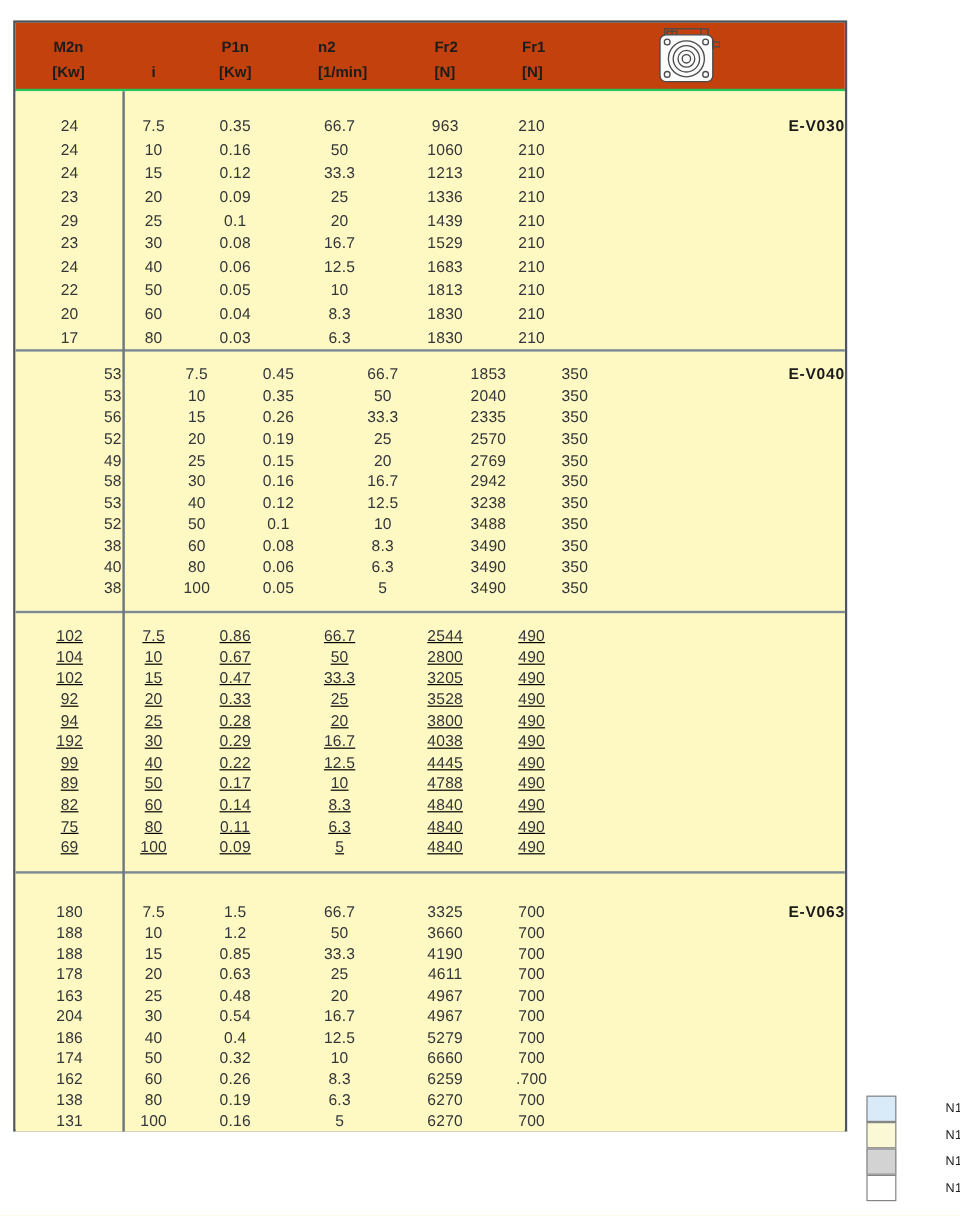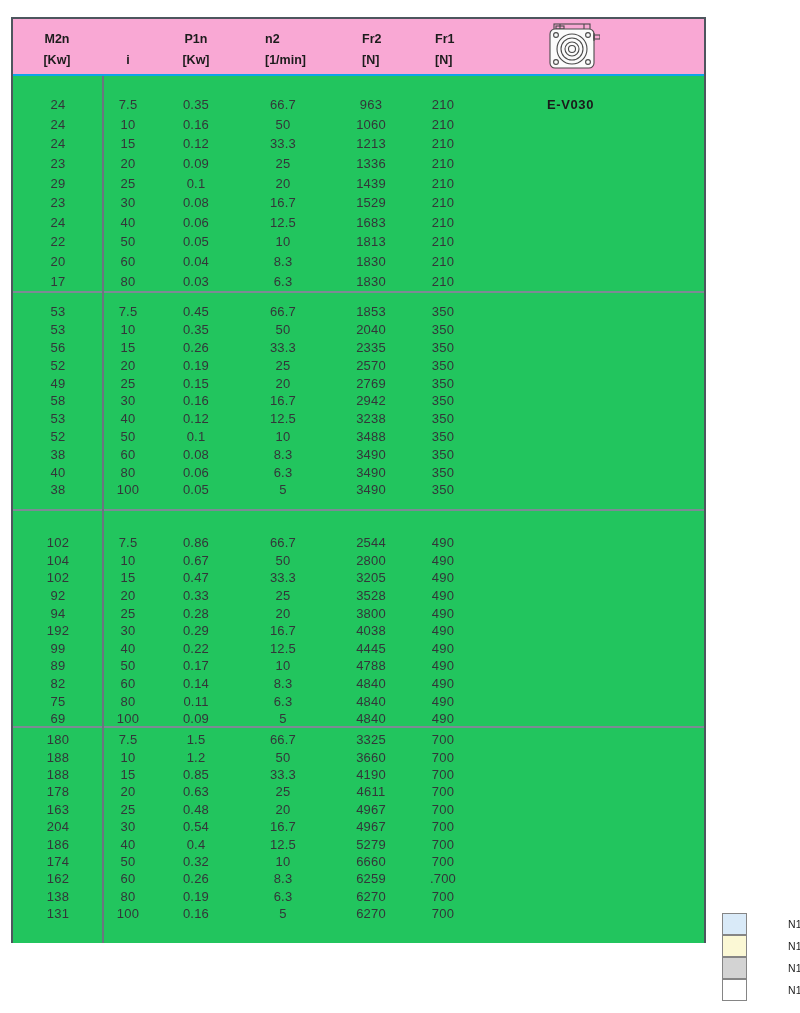--- a/index.html
+++ b/index.html
@@ -6,53 +6,53 @@
   body{
     width:800px;height:1013px;position:relative;background:#ffffff;
     font-family:"Liberation Sans","DejaVu Sans",sans-serif;
     -webkit-font-smoothing:antialiased;
   }
   .spec-table{
     position:absolute;left:11px;top:17px;width:695px;height:926px;
     border:2px solid #4d565e;box-sizing:border-box;background:#ffffff;
   }
   .thead{
-    position:relative;height:55px;background:#f9a8d4;
-    border-bottom:2px solid #0ea5e9;box-sizing:content-box;
+    position:relative;height:55px;background:#c2410c;
+    border-bottom:2px solid #22c55e;box-sizing:content-box;
   }
   .hcell{
     position:absolute;top:10px;font-size:12.5px;font-weight:bold;color:#1c1c1c;
     line-height:21px;white-space:pre-line;
   }
   .hcell.centered{transform:translateX(-50%);text-align:center;}
   .hcell.single{top:31px;}
   .icon-wrap{position:absolute;left:531px;top:3px;width:56px;height:48px;}
-  .tbody{position:relative;height:867px;background:#22c55e;}
+  .tbody{position:relative;height:867px;background:#fef9c3;}
   .vdivider{
     position:absolute;left:89px;top:0;bottom:0;width:2px;background:#6a7680;z-index:3;
   }
   .block{box-sizing:border-box;}
   .block.b1,.block.b2,.block.b3{border-top:2px solid #7d8a95;}
   .block.b0{height:215px;padding-top:19px;}
   .block.b1{height:218px;padding-top:10px;}
-  .block.b2{height:217px;padding-top:23px;}
-  .block.b3{height:217px;padding-top:3px;}
+  .block.b2{height:217px;padding-top:10px;text-decoration:underline;}
+  .block.b3{height:217px;padding-top:23px;}
   .row{
     display:grid;grid-template-columns:90px 50px 86px 88px 88px 56px 1fr;
     align-items:center;
   }
   .b0 .row{height:19.6px;}
-  .b1 .row{height:17.8px;}
+  .b1 .row{height:17.8px;padding-left:36px;}
   .b2 .row{height:17.6px;}
   .b3 .row{height:17.4px;}
   .cell{
     text-align:center;font-size:13px;color:#333639;letter-spacing:0.2px;
   }
   .cell.model{
-    text-align:left;padding-left:76px;font-weight:bold;color:#1a1a1a;
+    text-align:right;padding-left:76px;font-weight:bold;color:#1a1a1a;
     font-size:13px;letter-spacing:0.6px;
   }
   .legend{position:absolute;left:722px;top:913px;}
   .legend-row{display:flex;align-items:center;height:22px;gap:36px;}
   .legend-row + .legend-row .swatch{margin-top:-1px;}
   .swatch{
     width:25px;height:22px;border:1px solid #858585;box-sizing:border-box;
     flex:0 0 auto;
   }
   .legend-label{
@@ -188,20 +188,21 @@
         </div>
       </section>
       <section class="block b1">
         <div class="row">
           <div class="cell">53</div>
           <div class="cell">7.5</div>
           <div class="cell">0.45</div>
           <div class="cell">66.7</div>
           <div class="cell">1853</div>
           <div class="cell">350</div>
+          <div class="cell model">E-V040</div>
         </div>
         <div class="row">
           <div class="cell">53</div>
           <div class="cell">10</div>
           <div class="cell">0.35</div>
           <div class="cell">50</div>
           <div class="cell">2040</div>
           <div class="cell">350</div>
           <div class="cell model"></div>
         </div>
@@ -388,20 +389,21 @@
         </div>
       </section>
       <section class="block b3">
         <div class="row">
           <div class="cell">180</div>
           <div class="cell">7.5</div>
           <div class="cell">1.5</div>
           <div class="cell">66.7</div>
           <div class="cell">3325</div>
           <div class="cell">700</div>
+          <div class="cell model">E-V063</div>
         </div>
         <div class="row">
           <div class="cell">188</div>
           <div class="cell">10</div>
           <div class="cell">1.2</div>
           <div class="cell">50</div>
           <div class="cell">3660</div>
           <div class="cell">700</div>
           <div class="cell model"></div>
         </div>

